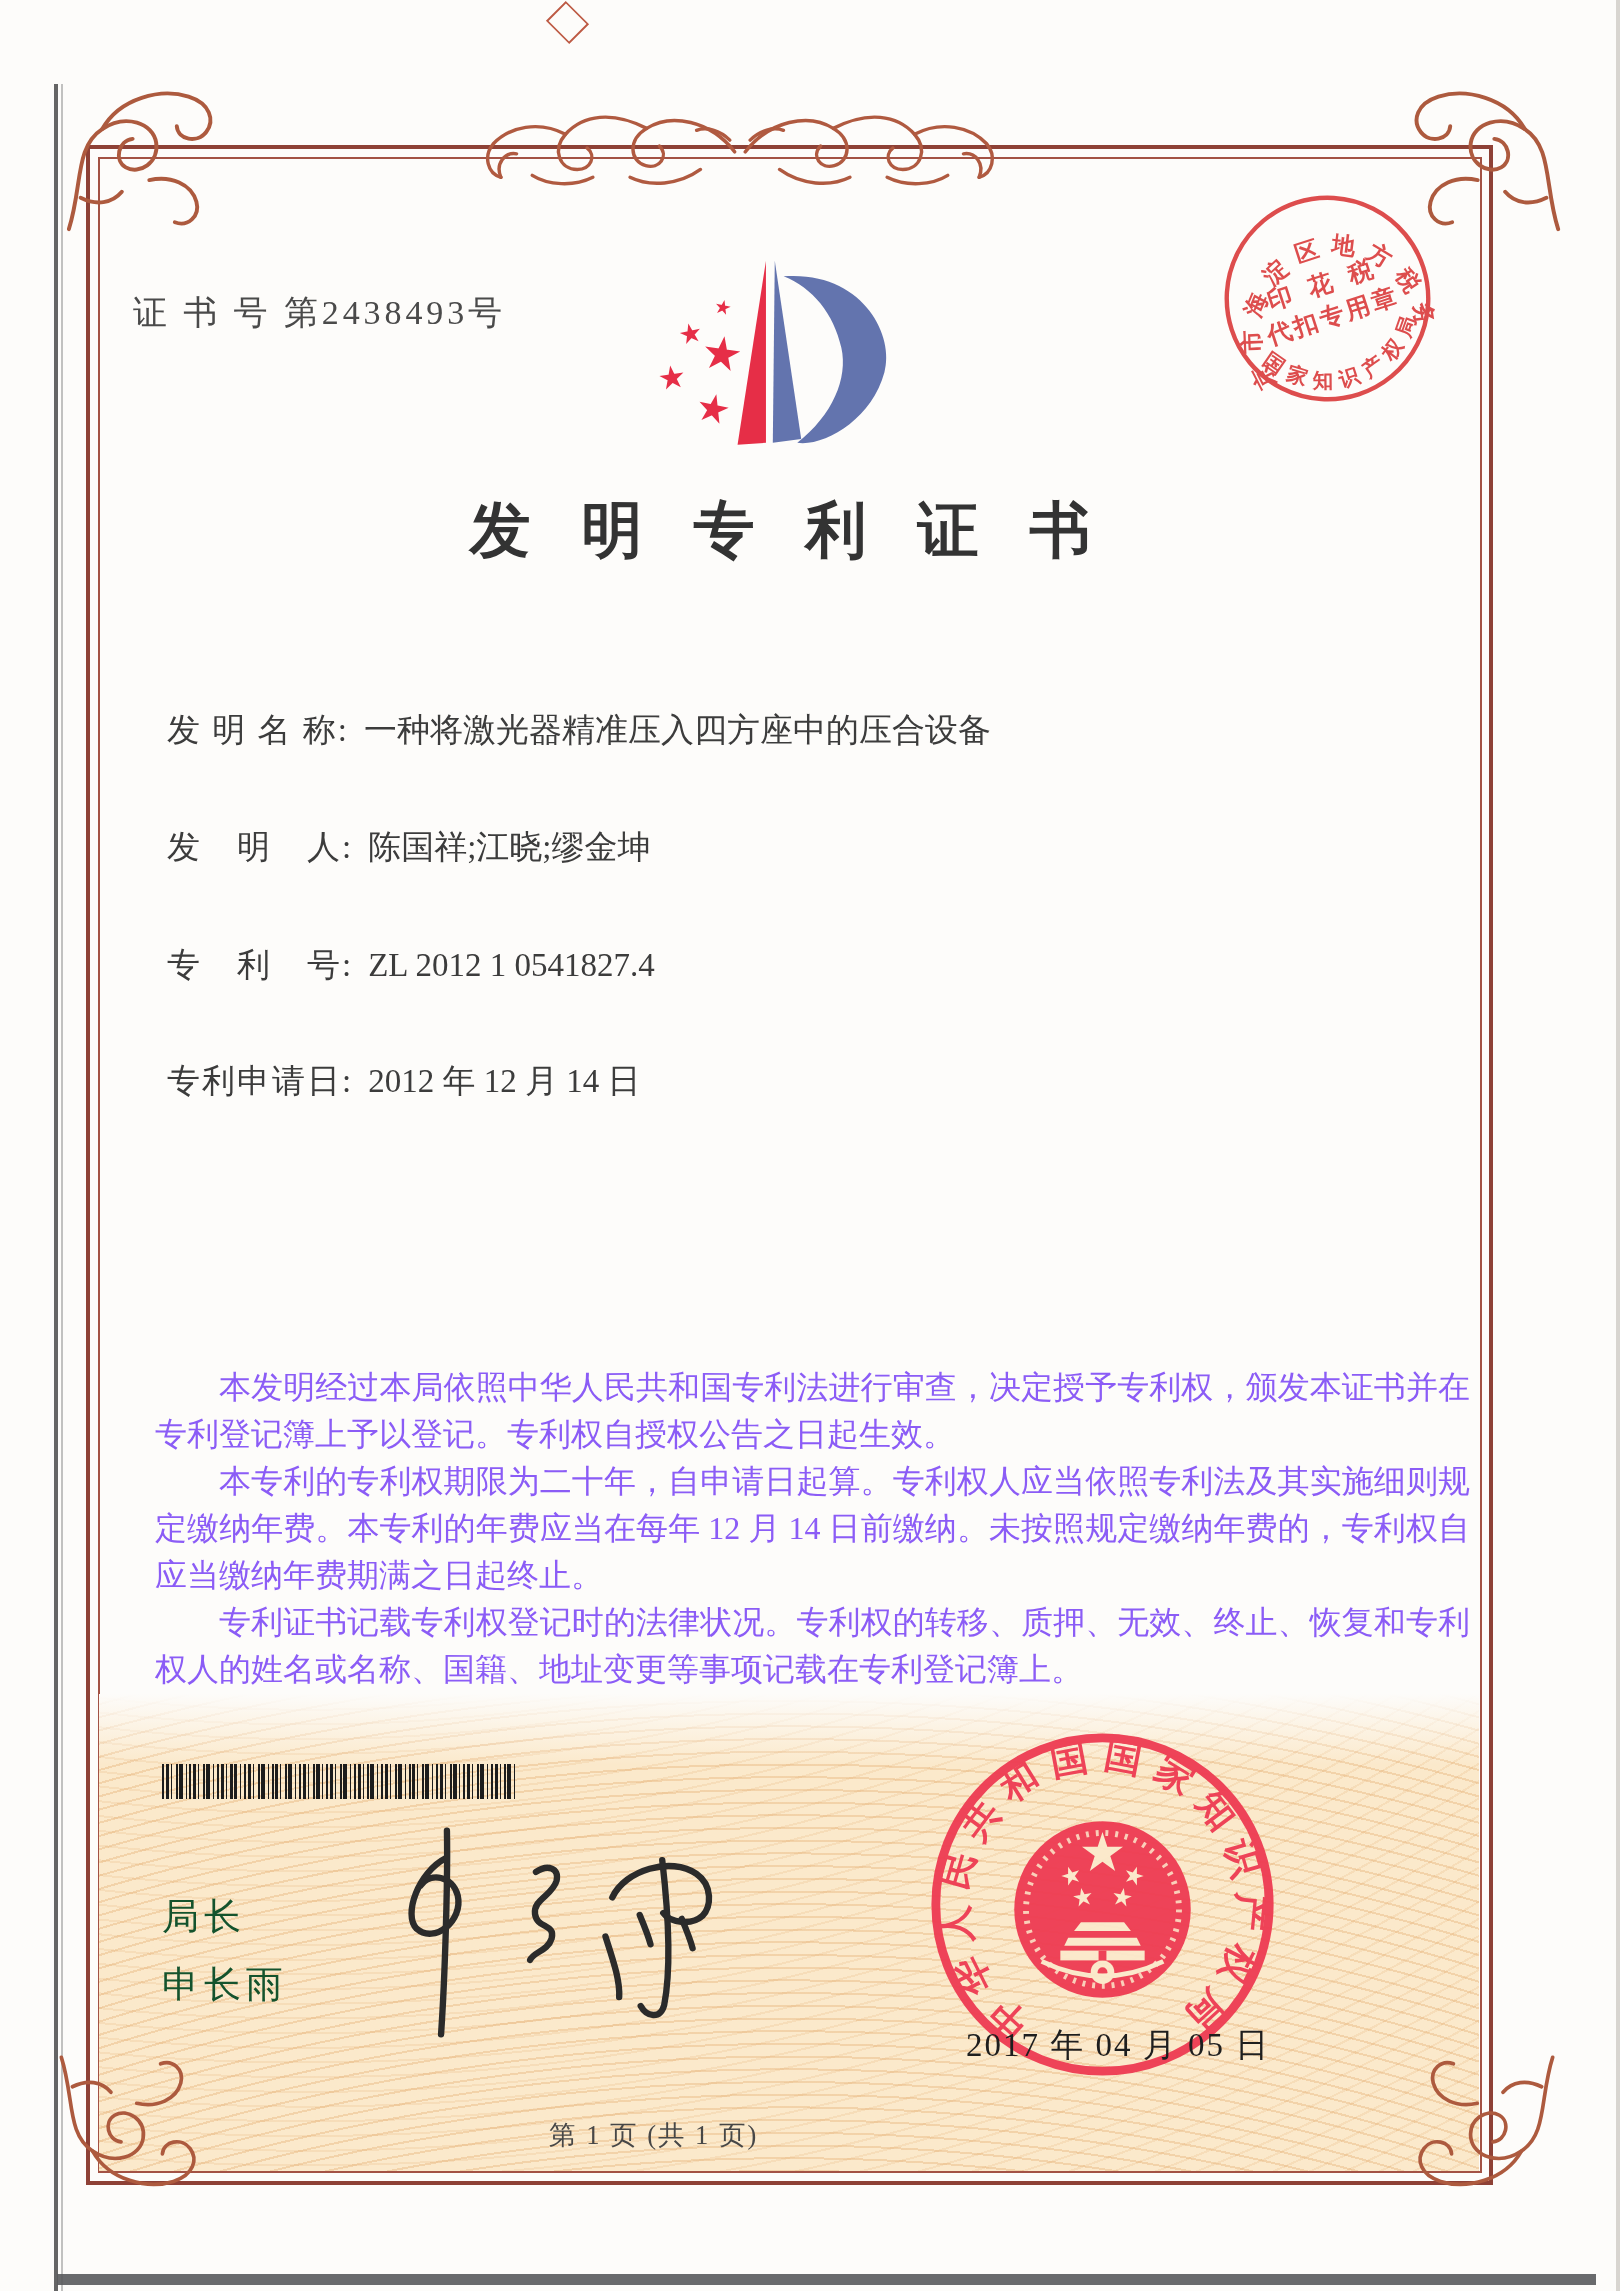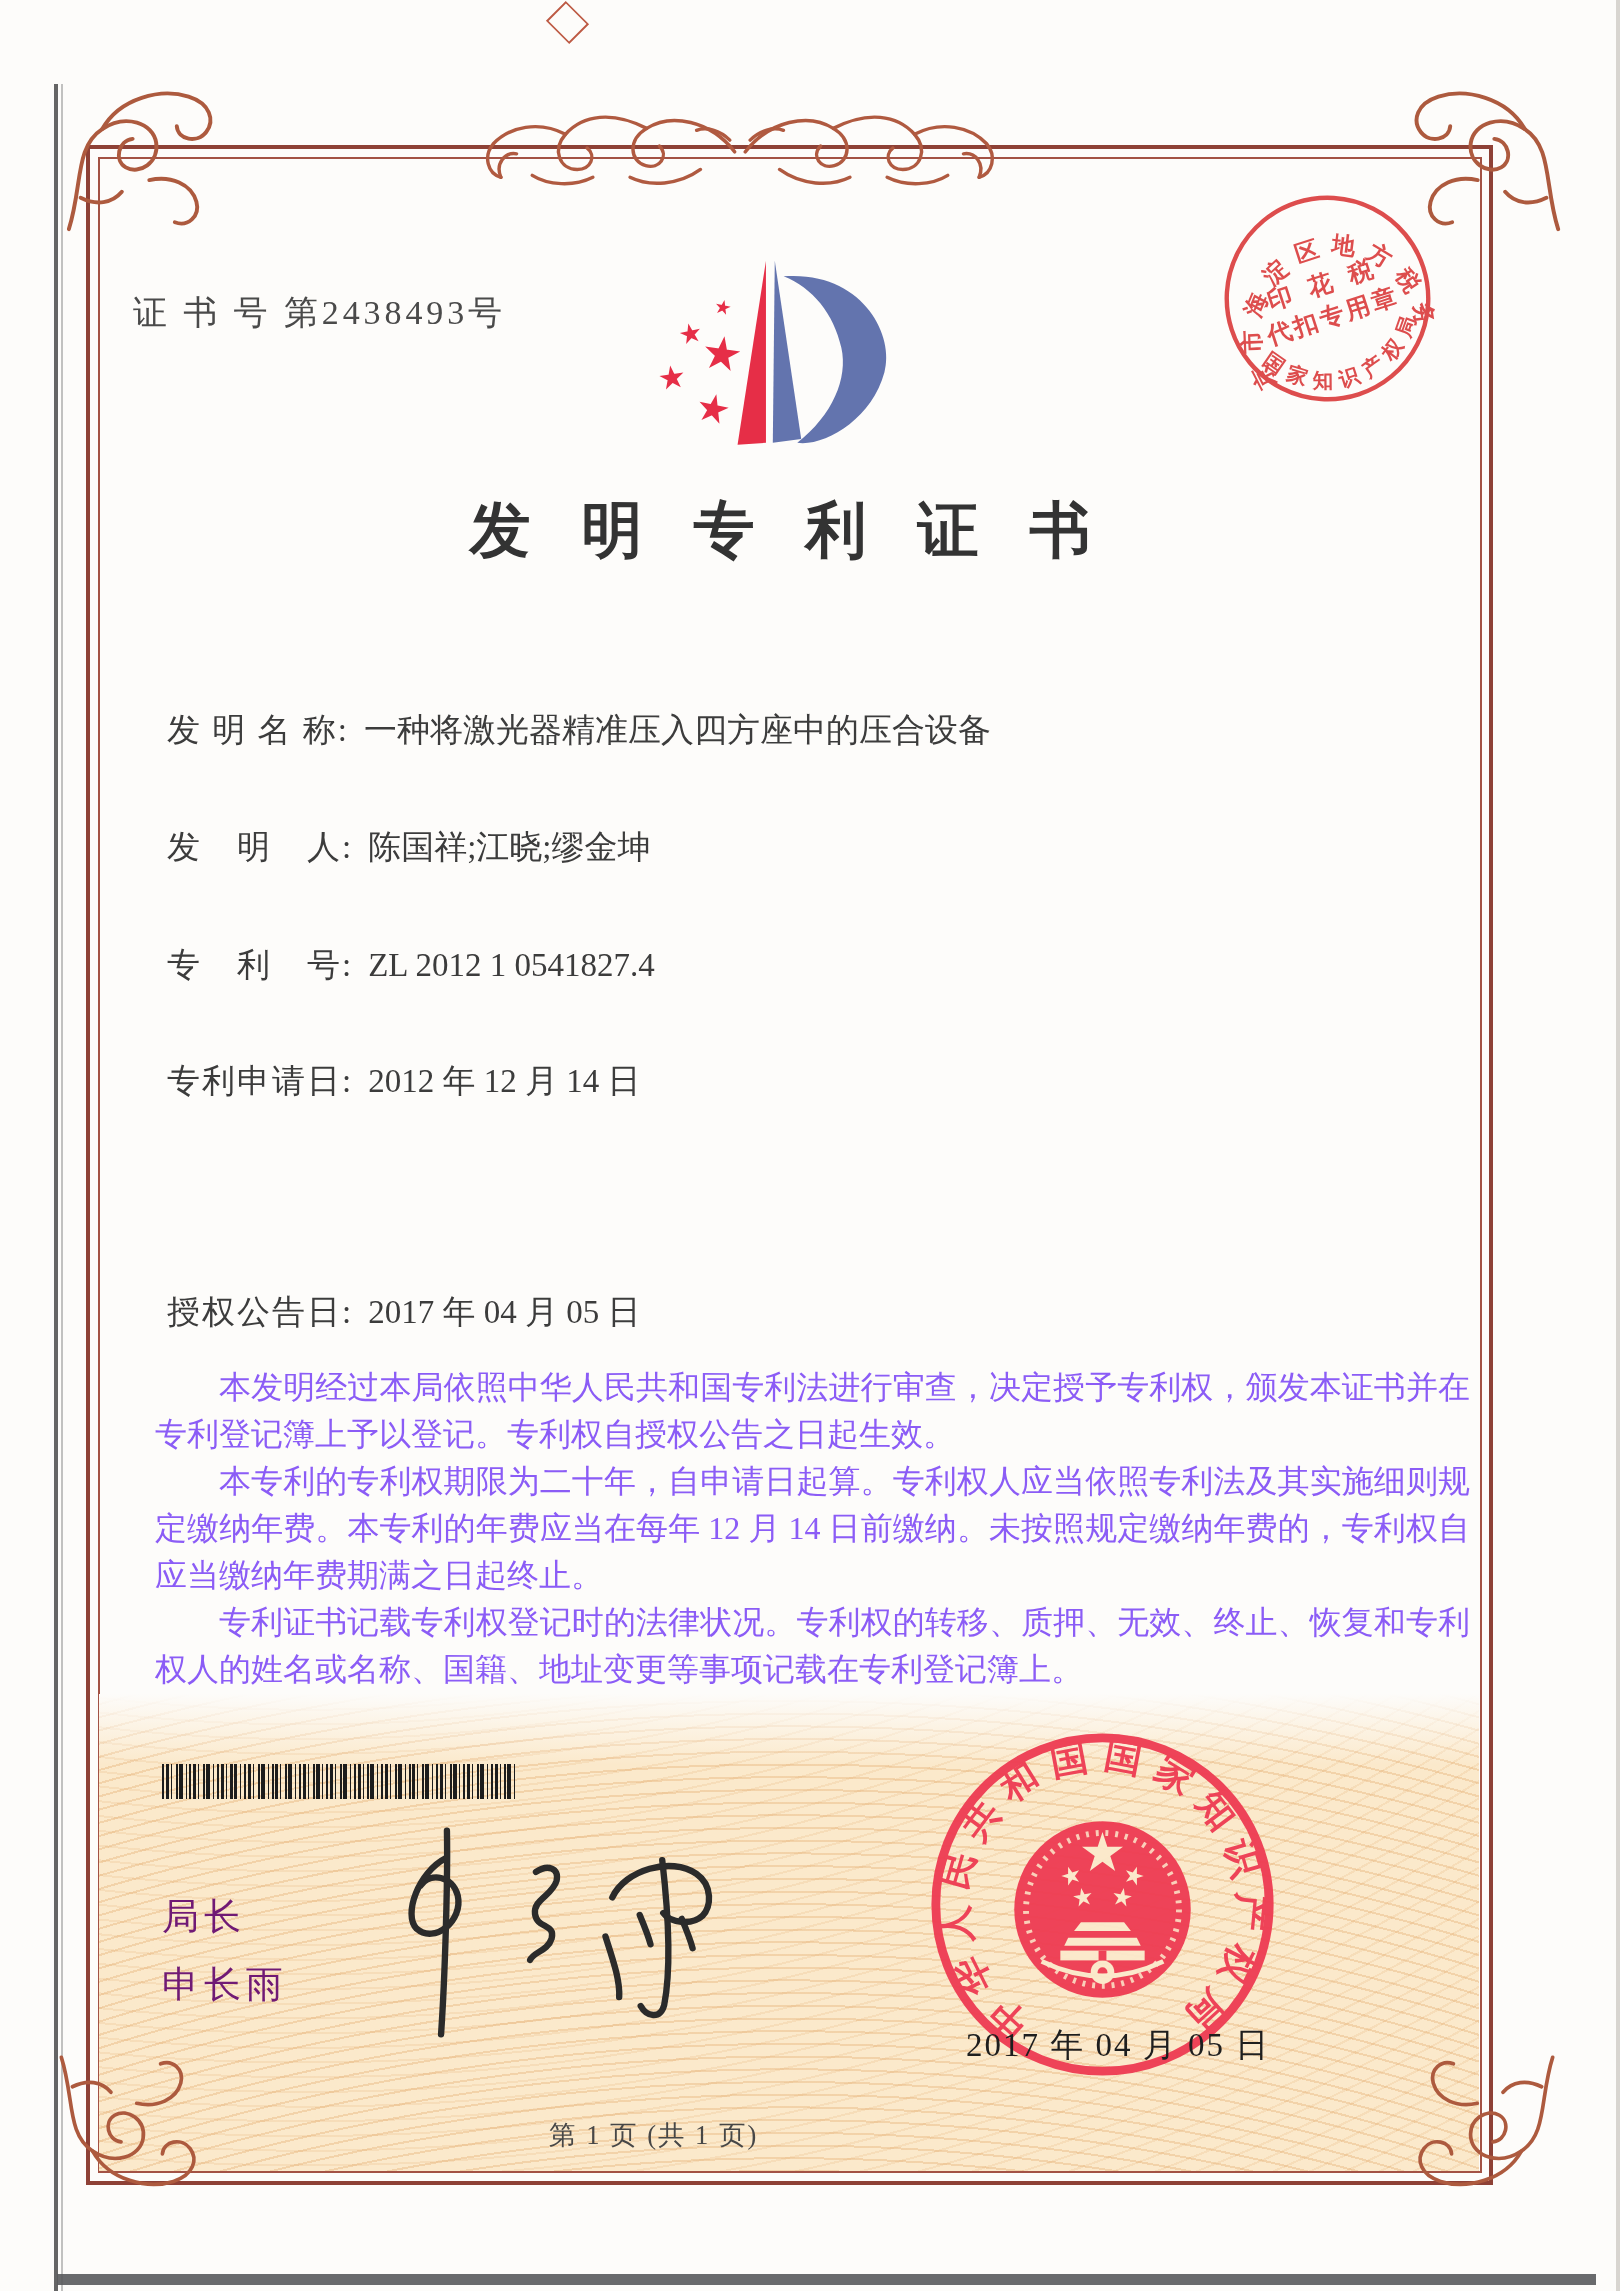--- a/index.html
+++ b/index.html
@@ -33,21 +33,21 @@
   .field .val{margin-left:15px;}
   .paras{position:absolute;left:155px;top:1364px;width:1315px;font-size:32px;line-height:47px;color:#8b5cf6;
          text-align:justify;z-index:2;}
   .paras p{margin:0;text-indent:2em;}
   .barcode{position:absolute;left:162px;top:1764px;width:353px;height:35px;z-index:2;
      background-image:repeating-linear-gradient(90deg,
        #1c1c1c 0 2px, transparent 2px 3.9px, #1c1c1c 3.9px 6.9px, transparent 6.9px 8.8px,
        #1c1c1c 8.8px 9.8px, transparent 9.8px 13.7px, #1c1c1c 13.7px 15.7px, transparent 15.7px 16.7px,
        #1c1c1c 16.7px 20.6px, transparent 20.6px 23.5px, #1c1c1c 23.5px 24.5px, transparent 24.5px 27.4px);}
   .signer{position:absolute;left:162px;z-index:2;font-family:Liberation Sans, sans-serif;
-          font-size:37px;color:#701a75;letter-spacing:4.9px;}
+          font-size:37px;color:#14532d;letter-spacing:4.9px;}
   .signature{position:absolute;left:348px;top:1821px;z-index:2;}
   .seal{position:absolute;left:926px;top:1728px;z-index:3;opacity:.95;}
   .seal-date{position:absolute;left:966px;top:2023px;font-size:33px;color:#1e1e1e;letter-spacing:2px;z-index:4;}
   .footer{position:absolute;left:549px;top:2117px;width:294px;font-size:26.5px;color:#474747;
           letter-spacing:2px;z-index:2;}
   .tax-stamp{position:absolute;left:1215px;top:186px;transform:rotate(-18deg);z-index:2;}
   .logo{position:absolute;left:617px;top:245px;z-index:2;}
 </style>
 </head>
 <body>
@@ -148,23 +148,20 @@
     <span class="lab">发 明 名 称:</span><span class="val">一种将激光器精准压入四方座中的压合设备</span>
   </div>
   <div class="field" style="top:825px">
     <span class="lab">发　明　人:</span><span class="val">陈国祥;江晓;缪金坤</span>
   </div>
   <div class="field" style="top:943px">
     <span class="lab">专　利　号:</span><span class="val">ZL 2012 1 0541827.4</span>
   </div>
   <div class="field" style="top:1059px">
     <span class="lab">专利申请日:</span><span class="val">2012 年 12 月 14 日</span>
-  </div>
-  <div class="field" style="top:1290px">
-    <span class="lab">授权公告日:</span><span class="val">2017 年 04 月 05 日</span>
   </div>
 
   <div class="paras">
     <p>本发明经过本局依照中华人民共和国专利法进行审查，决定授予专利权，颁发本证书并在专利登记簿上予以登记。专利权自授权公告之日起生效。</p>
     <p>本专利的专利权期限为二十年，自申请日起算。专利权人应当依照专利法及其实施细则规定缴纳年费。本专利的年费应当在每年 12 月 14 日前缴纳。未按照规定缴纳年费的，专利权自应当缴纳年费期满之日起终止。</p>
     <p>专利证书记载专利权登记时的法律状况。专利权的转移、质押、无效、终止、恢复和专利权人的姓名或名称、国籍、地址变更等事项记载在专利登记簿上。</p>
   </div>
 
   <div class="barcode"></div>
 

